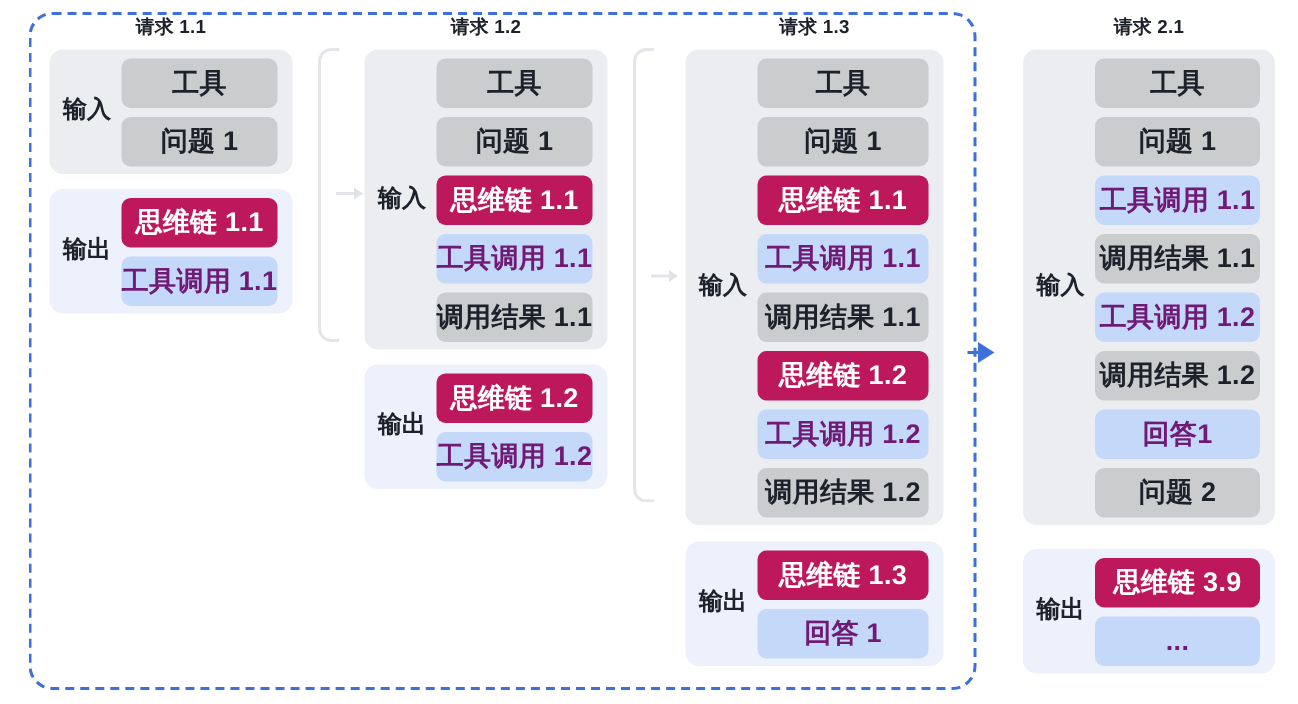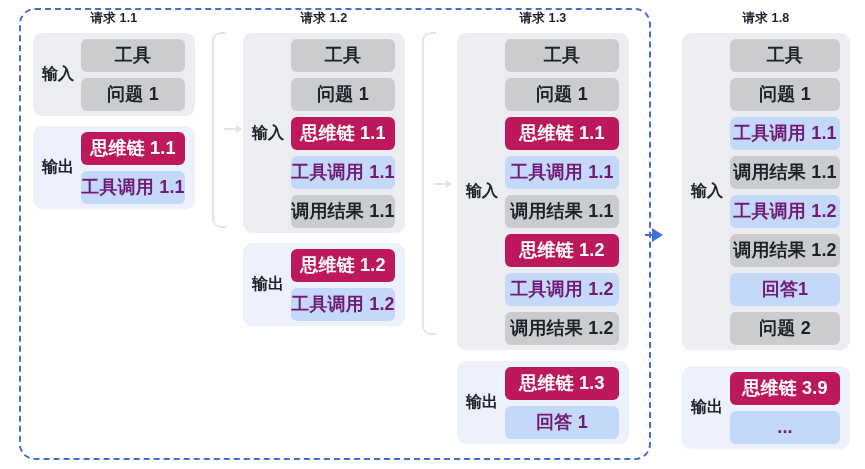--- a/index.html
+++ b/index.html
@@ -208,21 +208,21 @@
       </div>
     </div>
   </div>
 
   <div class="blue-arrow" style="left:645px; top:227px; width:28px; height:16px;">
     <div class="tail" style="left:0; top:6.5px;"></div>
     <div class="tri" style="left:7px; top:1px;"></div>
   </div>
 
   <div class="col" style="left:682px; width:168px; height:469px;">
-    <div class="col-title">请求 1.8</div>
+    <div class="col-title">请求 2.1</div>
 
     <div class="group input" style="left:0; top:33px; width:168px; height:317px;">
       <div class="group-label">输入</div>
       <div class="stack">
         <div class="chip gray">工具</div>
         <div class="chip gray">问题 1</div>
         <div class="chip lightblue">工具调用 1.1</div>
         <div class="chip gray">调用结果 1.1</div>
         <div class="chip lightblue">工具调用 1.2</div>
         <div class="chip gray">调用结果 1.2</div>

